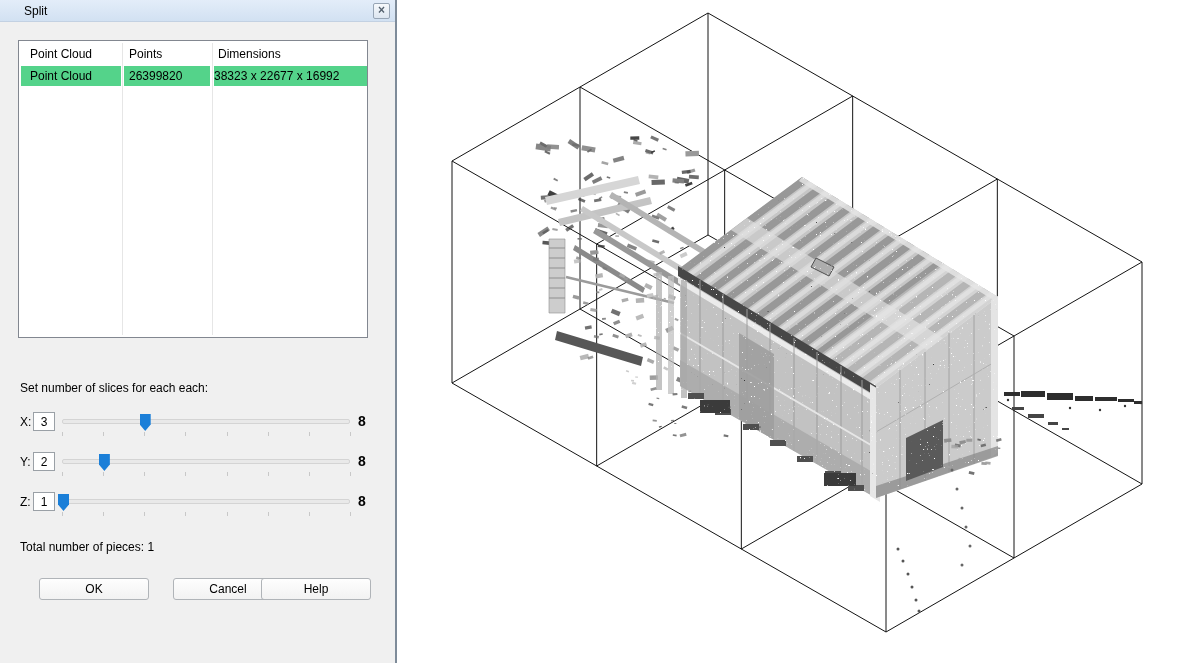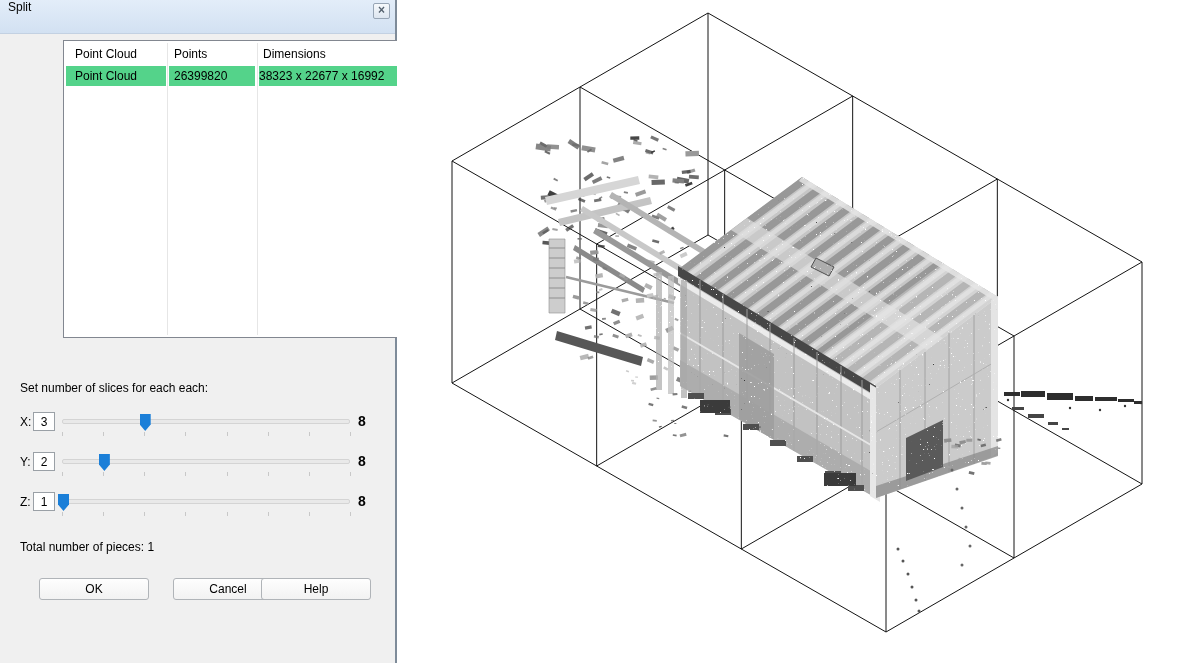--- a/index.html
+++ b/index.html
@@ -1,30 +1,30 @@
 <!DOCTYPE html>
 <html><head>
 <meta charset="utf-8">
 <style>
   * { box-sizing: border-box; margin: 0; padding: 0; }
   html,body { width:1180px; height:663px; overflow:hidden; background:#fff;
     font-family:"Liberation Sans", sans-serif; font-size:12px; color:#000; }
   .panel { position:absolute; left:0; top:0; width:397px; height:663px;
     background:#f0f0f0; border-right:2px solid #7e8b99; }
-  .titlebar { position:relative; height:34px; padding-left:8px;
-    display:flex; border-bottom:1px solid #c3d1e2; }
+  .titlebar { position:relative; height:22px; padding-left:24px;
+    display:flex; align-items:center; border-bottom:1px solid #c3d1e2; }
   .titlebar .title { font-size:12px; }
   .closebtn { position:absolute; right:5px; top:3px; width:17px; height:16px;
     border:1px solid #97a5b5; border-radius:2px; background:linear-gradient(#f6f9fc,#dde6f0);
     color:#55626f; font-weight:bold; font-size:12px; line-height:13px; text-align:center; cursor:default; }
   .content { position:absolute; left:0; top:22px; right:0; bottom:0; }
 
   
   .listview { position:absolute; left:18px; top:18px; width:350px; height:298px;
-    background:#fff; border:1px solid #828790; box-shadow:inset 0 0 0 1px #fff;margin-left:45px; }
+    background:#fff; border:1px solid #828790; box-shadow:inset 0 0 0 1px #fff; }
   .sep { position:absolute; top:2px; bottom:2px; width:1px; background:#e6e6e6; }
   .sep1 { left:103px; } .sep2 { left:193px; }
   .hcell { position:absolute; top:0; height:24px; line-height:26px; white-space:nowrap; overflow:hidden; }
   .h1 { left:1px; width:101px; padding-left:10px; }
   .h2 { left:105px; width:104px; padding-left:5px; }
   .h3 { left:195px; width:152px; padding-left:4px; }
   .cell { position:absolute; top:25px; height:20px; line-height:20px; white-space:nowrap; overflow:hidden; }
   .c1 { left:2px; width:100px; padding-left:9px; }
   .c2 { left:105px; width:86px; padding-left:5px; }
   .c3 { left:195px; width:153px; }

